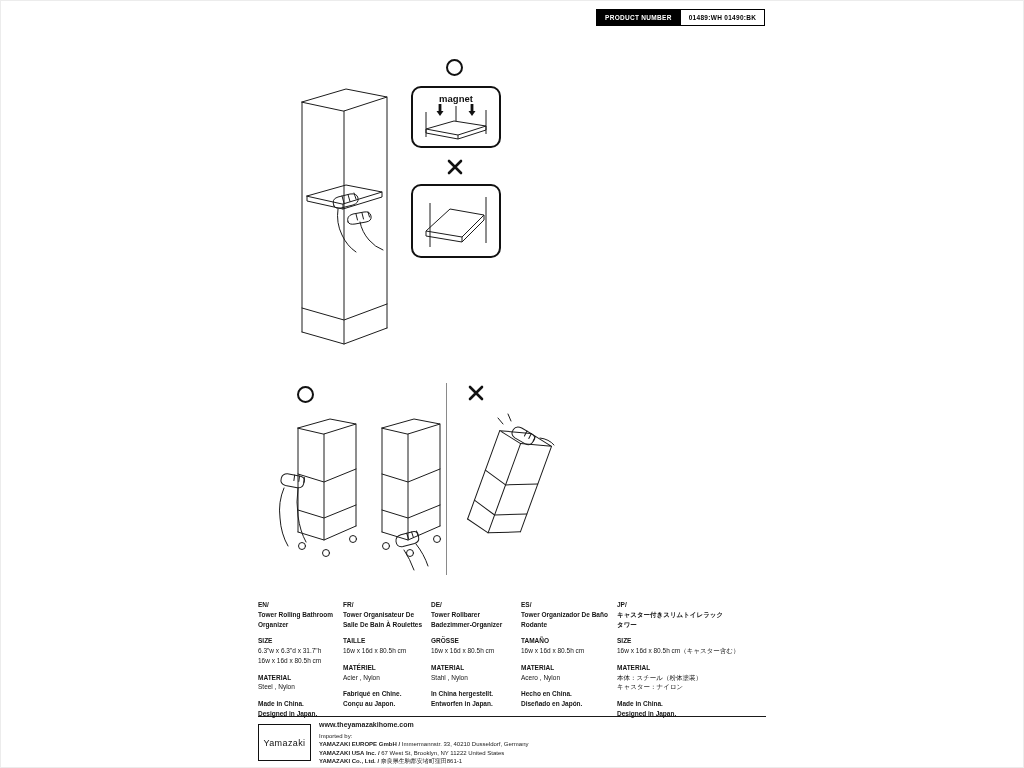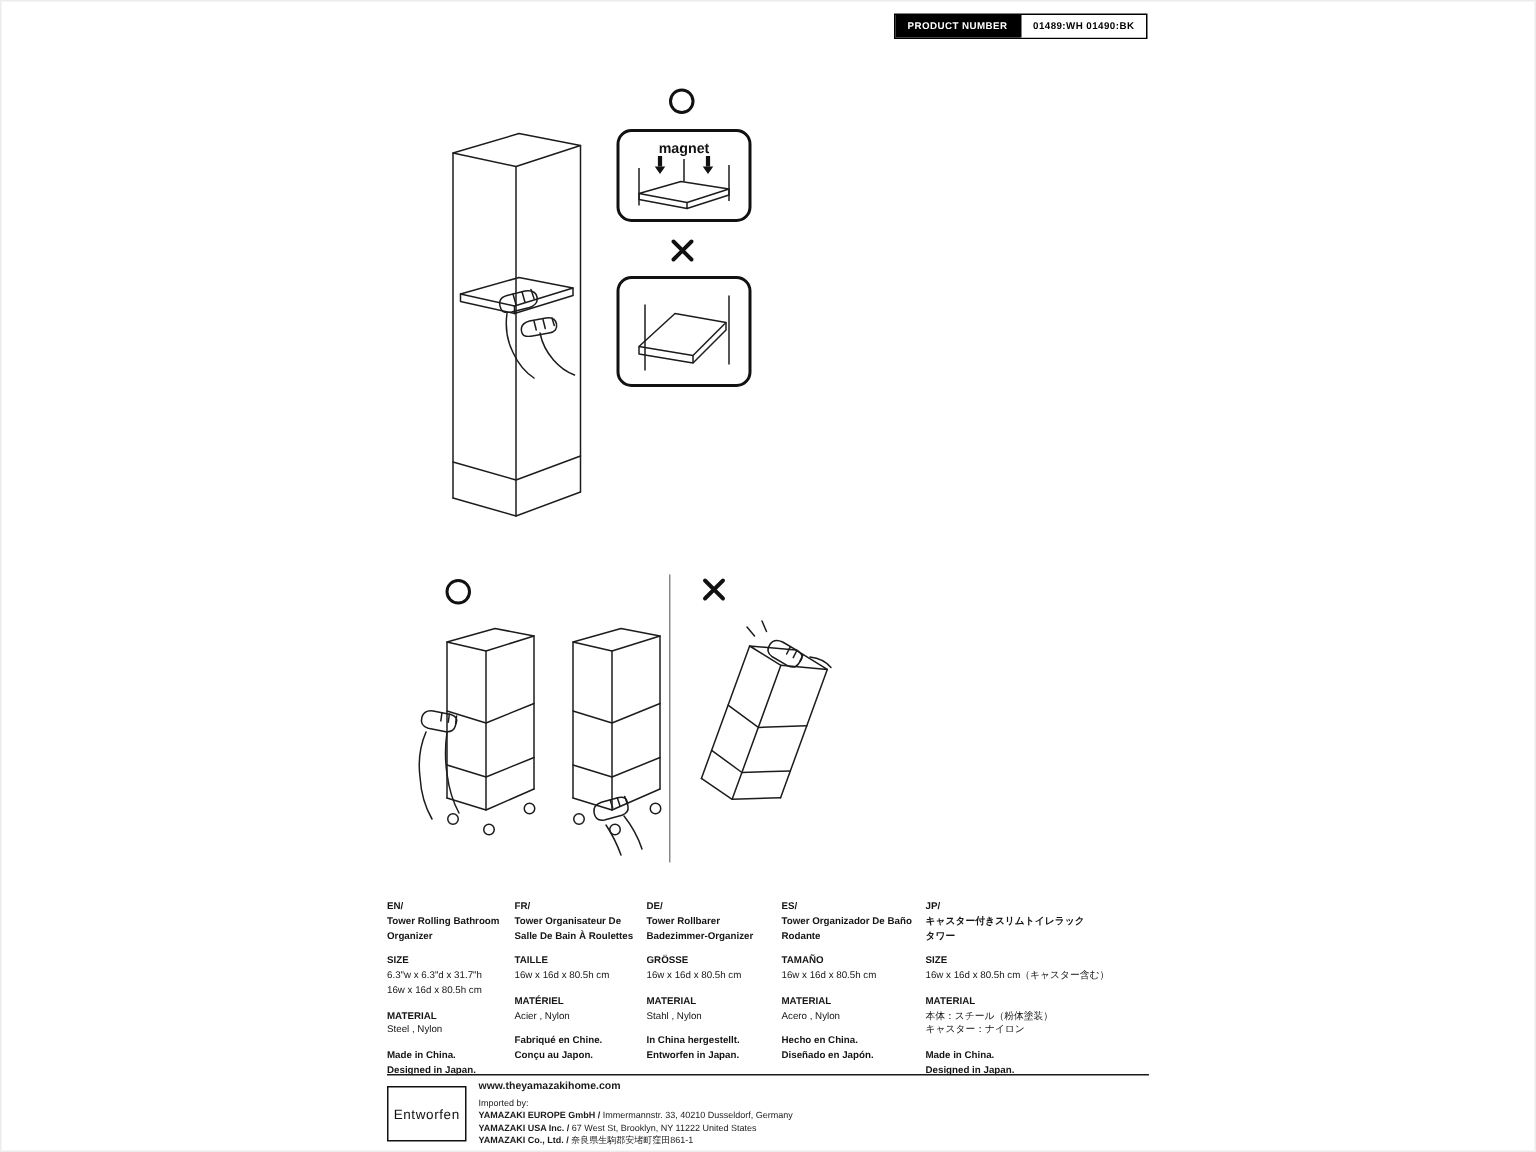--- a/index.html
+++ b/index.html
@@ -250,21 +250,21 @@
     <div class="bold sec">MATERIAL</div>
     <div>本体：スチール（粉体塗装）</div>
     <div>キャスター：ナイロン</div>
     <div class="bold sec">Made in China.</div>
     <div class="bold">Designed in Japan.</div>
   </div>
 
   <div class="footer-rule"></div>
 
   <div class="logo-box">
-    <span>Entworfen</span>
+    <span>Yamazaki</span>
   </div>
 
   <div class="footer-text">
     <div class="footer-site">www.theyamazakihome.com</div>
     <div>Imported by:</div>
     <div><span class="co-name">YAMAZAKI EUROPE GmbH /</span><span> Immermannstr. 33, 40210 Dusseldorf, Germany</span></div>
     <div><span class="co-name">YAMAZAKI USA Inc. /</span><span> 67 West St, Brooklyn, NY 11222 United States</span></div>
     <div><span class="co-name">YAMAZAKI Co., Ltd. /</span><span> 奈良県生駒郡安堵町窪田861-1</span></div>
   </div>
 

